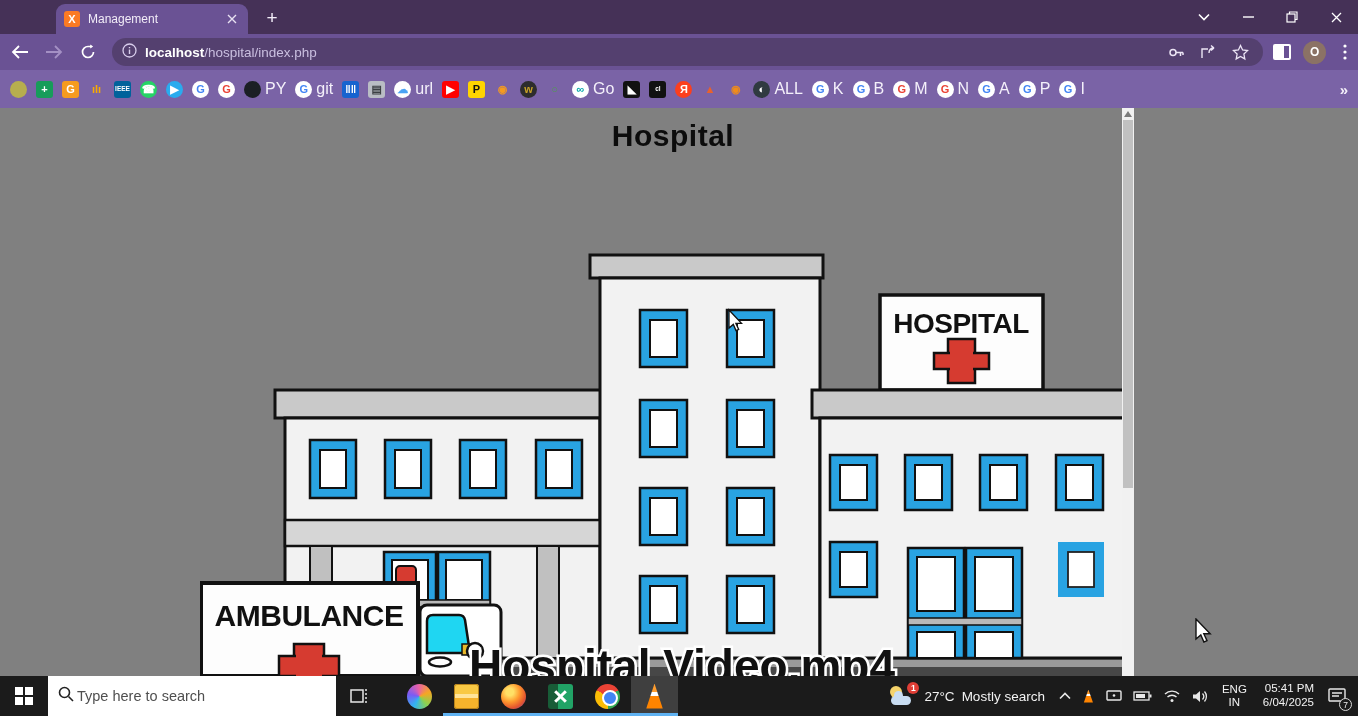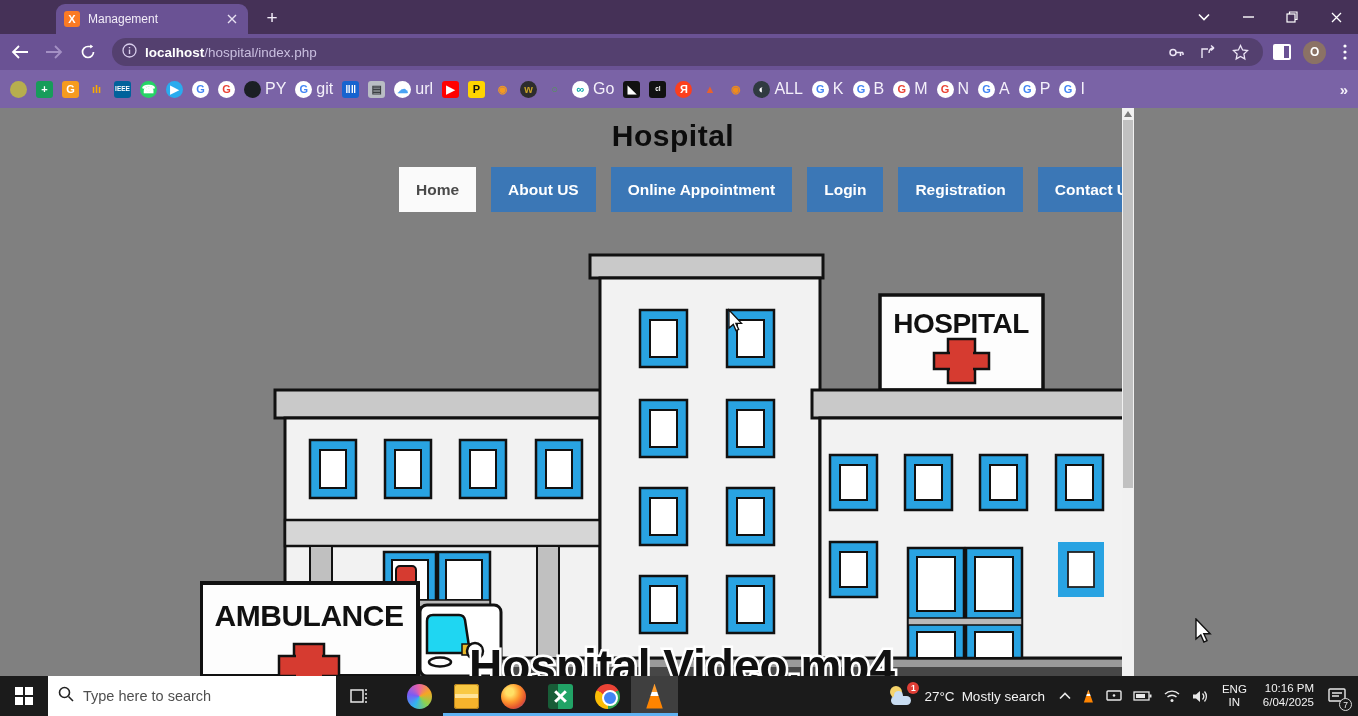--- a/index.html
+++ b/index.html
@@ -46,21 +46,21 @@
   .sb-arrow { position:absolute; top:3px; left:2px; width:0; height:0; border-left:4px solid transparent; border-right:4px solid transparent; border-bottom:6px solid #7b7b7b; }
   .sb-thumb { position:absolute; top:12px; left:1px; width:10px; height:368px; background:#c1c1c1; }
 
   .cursor { position:absolute; width:22px; height:26px; }
 
   
   .taskbar { position:absolute; left:0; top:676px; width:1358px; height:40px; background:#1b1b1b; display:flex; align-items:stretch; }
   .tb-start { width:48px; display:flex; align-items:center; justify-content:center; }
   .win-grid { display:grid; grid-template-columns:8px 8px; grid-template-rows:8px 8px; gap:1.5px; }
   .win-grid span { background:#fff; }
-  .tb-search { width:288px; background:#fff; display:flex; align-items:center; padding:0 10px; gap:9px; }
+  .tb-search { width:288px; background:#fff; display:flex; align-items:center; padding:0 10px; gap:3px; }
   .tb-search input { border:none; outline:none; font-size:14.5px; color:#333; width:100%; font-family:"Liberation Sans", sans-serif; background:transparent; }
   .tb-search input::placeholder { color:#4f4f4f; opacity:1; }
   .tb-taskview { width:46px; display:flex; align-items:center; justify-content:center; }
   .tb-apps { display:flex; margin-left:14px; }
   .tb-app { position:relative; width:47px; display:flex; align-items:center; justify-content:center; }
   .tb-app.active { background:rgba(255,255,255,0.16); }
   .tb-app .underline { position:absolute; bottom:0; left:0; width:100%; height:3px; background:#5fb2f2; }
   .ic { width:25px; height:25px; position:relative; flex:0 0 auto; }
   .ic-copilot { border-radius:50%; background:conic-gradient(from 210deg,#31b4f2,#7a5af5,#e961a6,#f5a623,#8ad151,#31b4f2); }
   .ic-explorer { background:linear-gradient(180deg,#f9c944 0 38%,#ffe49a 38% 55%,#f5b32c 55%); border-radius:3px; box-shadow:inset 0 0 0 1px #b8841c; }
@@ -296,28 +296,20 @@
       <span class="bm">
         <span class="bm-chip" style="background: rgb(255, 255, 255); color: rgb(66, 133, 244);">G</span>
         <span class="bm-label">I</span>
       </span>
     </span>
   <span class="bm-overflow">»</span>
 </div>
 
 <div class="page">
   <div class="page-title">Hospital</div>
-  <div class="main-nav">
-      <div class="nav-btn active">Home</div>
-      <div class="nav-btn">About US</div>
-      <div class="nav-btn">Online Appointment</div>
-      <div class="nav-btn">Login</div>
-      <div class="nav-btn">Registration</div>
-      <div class="nav-btn">Contact US</div>
-    </div>
 
   <div class="video-wrap">
     <svg width="941" height="424" viewBox="0 0 941 424">
 
       <rect x="0" y="406" width="941" height="10" fill="#9a9a9a"></rect>
       <rect x="0" y="415" width="941" height="9" fill="#474747"></rect>
       <line x1="0" y1="406" x2="941" y2="406" stroke="#1a1a1a" stroke-width="2.5"></line>
 
       <rect x="75" y="138" width="326" height="28" fill="#c9c9c9" stroke="#111" stroke-width="3"></rect>
       <rect x="85" y="166" width="315" height="240" fill="#f2f2f2" stroke="#111" stroke-width="3"></rect>
@@ -529,21 +521,21 @@
       <svg width="18" height="15" viewBox="0 0 18 15" fill="none">
           <path d="M2 5.5 H5 L9 2 V13 L5 9.5 H2 Z" fill="#e8e8e8"></path>
           <path d="M11.5 4.5 A4.5 4.5 0 0 1 11.5 10.5 M13.5 2.5 A7.5 7.5 0 0 1 13.5 12.5" stroke="#e8e8e8" stroke-width="1.3"></path>
         </svg>
     </div>
     <div class="tray-item lang">
       <span>ENG</span>
       <span>IN</span>
     </div>
     <div class="tray-item clock">
-      <span>10:16 PM</span>
+      <span>05:41 PM</span>
       <span>6/04/2025</span>
     </div>
     <div class="tray-item action-center">
       <svg width="20" height="18" viewBox="0 0 20 18" fill="none">
           <rect x="2" y="2" width="16" height="12" rx="1" stroke="#e8e8e8" stroke-width="1.4"></rect>
           <path d="M5 6 H15 M5 9 H12" stroke="#e8e8e8" stroke-width="1.3"></path>
         </svg>
       <span class="ac-badge">7</span>
     </div>
   </div>

